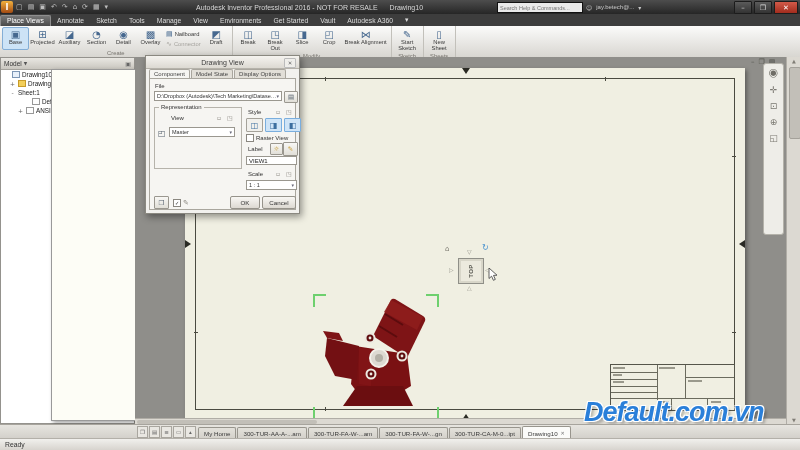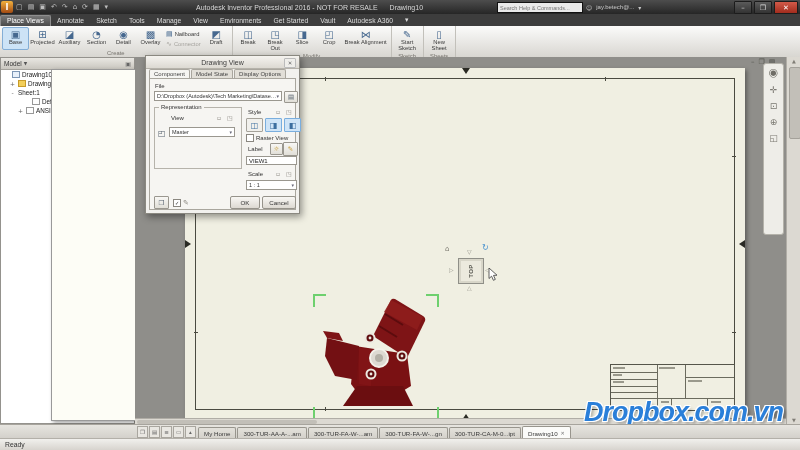--- a/index.html
+++ b/index.html
@@ -420,21 +420,21 @@
 
     <div class="vscroll">
       <span class="vs-ar g" style="top:1px;">▲</span>
       <div class="vthumb"></div>
       <span class="vs-ar g" style="bottom:1px;">▼</span>
     </div>
     <div class="hscroll">
       <div class="hthumb"></div>
     </div>
 
-    <div class="watermark">Dropbox.com.vn</div>
+    <div class="watermark">Default.com.vn</div>
   </div>
 
   <div class="dialog">
     <div class="dtitle">
       <span>Drawing View</span>
       <span class="dclose g">✕</span>
     </div>
     <div class="dtabs">
       <span class="dtab active">Component</span>
       <span class="dtab">Model State</span>

